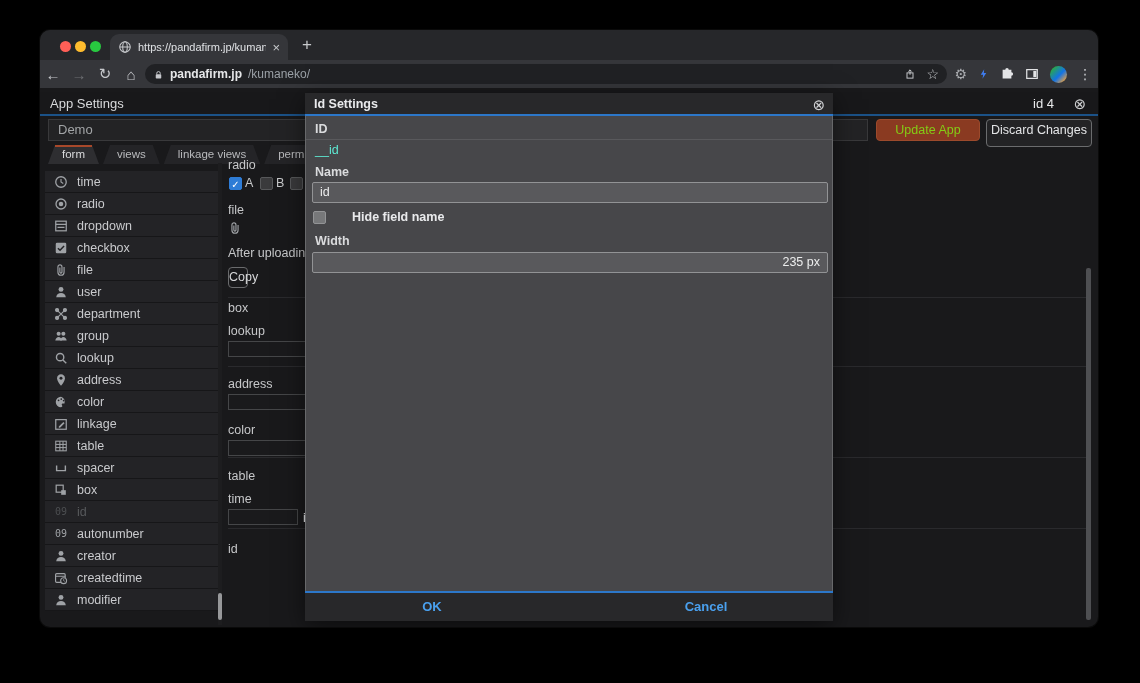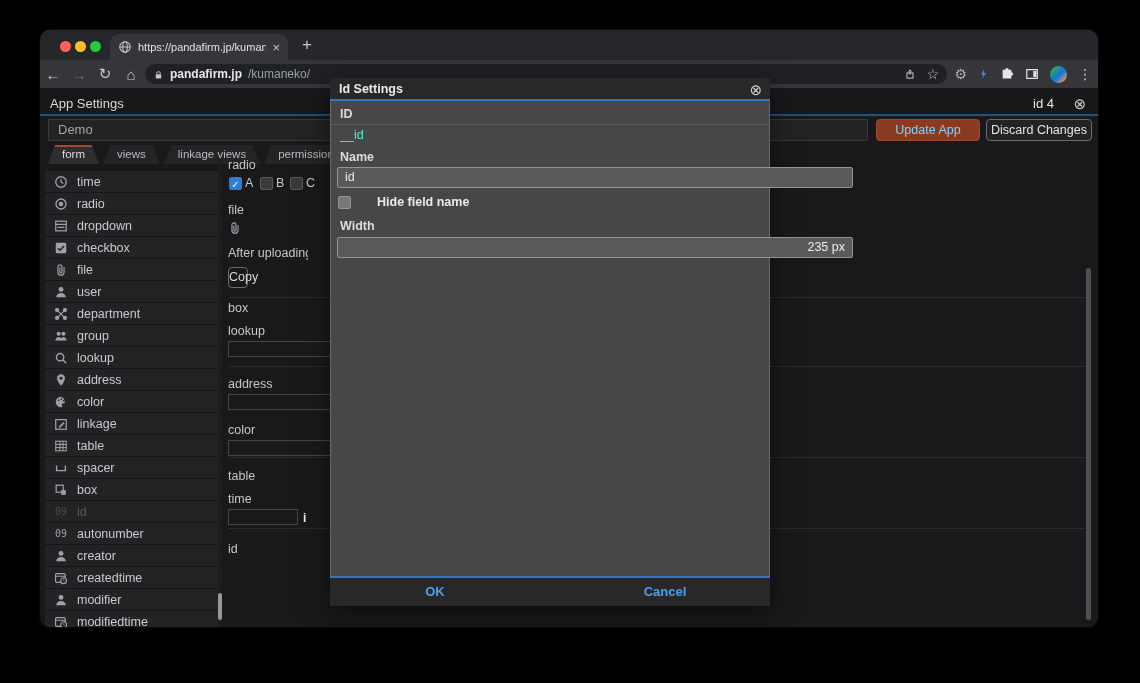--- a/index.html
+++ b/index.html
@@ -34,22 +34,22 @@
   
   .page-header { position:absolute; left:0; top:62px; width:100%; height:24px; background:#18181a;
                  border-bottom:2px solid #1b5288; color:#d8d9db; font-size:13px; }
   .page-title { position:absolute; left:10px; top:4px; }
   .chip-label { position:absolute; right:44px; top:4px; color:#e8e9eb; }
   .chip-close { position:absolute; right:12px; top:3px; color:#cfd0d2; font-size:15px; }
 
   .appname-input { position:absolute; left:8px; top:89px; width:820px; height:22px; background:#232325;
                    border:1px solid #39393b; color:#a2a4a6; font-size:13px; line-height:20px; padding-left:9px; }
   .btn-update { position:absolute; left:836px; top:89px; width:104px; height:22px; background:#8a3a21;
-                border:1px solid #9c4a2c; border-radius:4px; color:#7dd3fc; font-size:12.5px; text-align:center; line-height:20px; }
-  .btn-discard { position:absolute; left:946px; top:89px; width:106px; height:22px; background:#232325;
+                border:1px solid #9c4a2c; border-radius:4px; color:#84cc16; font-size:12.5px; text-align:center; line-height:20px; }
+  .btn-discard { position:absolute; left:946px; top:89px; width:106px; height:28px; background:#232325;
                  border:1px solid #6b6c6e; border-radius:4px; color:#e4e5e7; font-size:12.5px; text-align:center; line-height:20px; }
 
   .ftabs { position:absolute; left:8px; top:115px; height:19px; display:flex; gap:4px; }
   .ftab { position:relative; height:19px; padding:0 14px; background:#242427; color:#b9babd; font-size:11.5px;
           line-height:19px; clip-path:polygon(7px 0, calc(100% - 7px) 0, 100% 100%, 0 100%); }
   .ftab.active { background:#2e2e31; color:#d9dadc; }
   .ftab.active::before { content:""; position:absolute; left:7px; right:7px; top:0; height:2px; background:#a8482a; }
 
   
   .sidebar { position:absolute; left:5px; top:133px; width:173px; height:462px;margin-top:8px; }
@@ -68,23 +68,23 @@
   .flabel { position:absolute; color:#c6c7c9; font-size:12.5px; }
   .finput { position:absolute; width:118px; height:16px; background:#1a1a1c; border:1px solid #454648; }
   .cbox { position:absolute; width:13px; height:13px; border-radius:2px; background:#3a3a3c; border:1px solid #57585a; }
   .cbox.checked { background:#2e7cd6; border-color:#2e7cd6; color:#fff; font-size:10px; text-align:center; line-height:13px; }
   .copy-btn { position:absolute; left:188px; top:237px; width:20px; height:21px; border:1px solid #6a6b6d;
               border-radius:4px; color:#d6d7d9; font-size:12.5px; text-align:center; line-height:19px; background:transparent; }
   .main-thumb { position:absolute; left:1046px; top:238px; width:5px; height:352px; background:#4e4f52; border-radius:2px; }
   .datei { position:absolute; left:263px; top:481px; color:#e8e9eb; font-size:12px; font-weight:bold; }
 
   
-  .modal { position:absolute; left:265px; top:48px; width:440px; height:528px; z-index:50;
+  .modal { position:absolute; left:265px; top:63px; width:528px; height:528px; z-index:50;
            background:#47474a; border-left:1px solid #67686a; border-right:1px solid #67686a;
-           box-shadow:0 6px 24px rgba(0,0,0,.5);margin-left:25px; }
+           box-shadow:0 6px 24px rgba(0,0,0,.5); }
   .m-head { position:absolute; left:-1px; right:-1px; top:0; height:23px; background:#28282a;
             border-bottom:2px solid #2c77c9; color:#e9eaec; font-size:12.5px; font-weight:bold; }
   .m-title { position:absolute; left:9px; top:4px; }
   .m-close { position:absolute; right:8px; top:3px; color:#d2d3d5; font-size:15px; font-weight:normal; }
   .m-label { position:absolute; color:#dadbdd; font-size:12.5px; font-weight:bold; left:9px; }
   .m-value { position:absolute; color:#5eead4; font-size:12.5px; left:9px; }
   .m-div { position:absolute; left:0; width:100%; height:1px; background:#59595c; }
   .m-input { position:absolute; left:6px; width:516px; height:21px; background:#59595c; border:1px solid #929395;
              border-radius:2px; color:#eceded; font-size:12.5px; line-height:19px; padding:0 7px; }
   .m-cbox { position:absolute; left:7px; top:118px; width:13px; height:13px; background:#77787a;
@@ -357,31 +357,20 @@
         </div>
         <div class="srow">
           <span class="icn">
             <svg viewBox="0 0 16 16" fill="currentColor">
               <circle cx="8" cy="5" r="2.8"></circle>
               <path d="M2.5 14c.5-3.2 2.6-4.8 5.5-4.8s5 1.6 5.5 4.8z"></path>
             </svg>
           </span>
           <span>modifier</span>
         </div>
-        <div class="srow">
-          <span class="icn">
-            <svg viewBox="0 0 16 16">
-              <rect x="1.8" y="3" width="11" height="10" rx="1.2" fill="none" stroke="currentColor" stroke-width="1.3"></rect>
-              <line x1="1.8" y1="6" x2="12.8" y2="6" stroke="currentColor" stroke-width="1.2"></line>
-              <circle cx="11" cy="11" r="3.4" fill="#232326" stroke="currentColor" stroke-width="1.2"></circle>
-              <path d="M11 9.4V11l1.2.8" stroke="currentColor" stroke-width="1" fill="none"></path>
-            </svg>
-          </span>
-          <span>modifiedtime</span>
-        </div>
       </div>
     <div class="sb-track"></div>
     <div class="sb-thumb"></div>
 
     <div class="hline" style="top:267px"></div>
     <div class="hline" style="top:336px"></div>
     <div class="hline" style="top:427px"></div>
     <div class="hline" style="top:498px"></div>
 
     <div class="flabel" style="left:188px;top:128px">radio</div>

